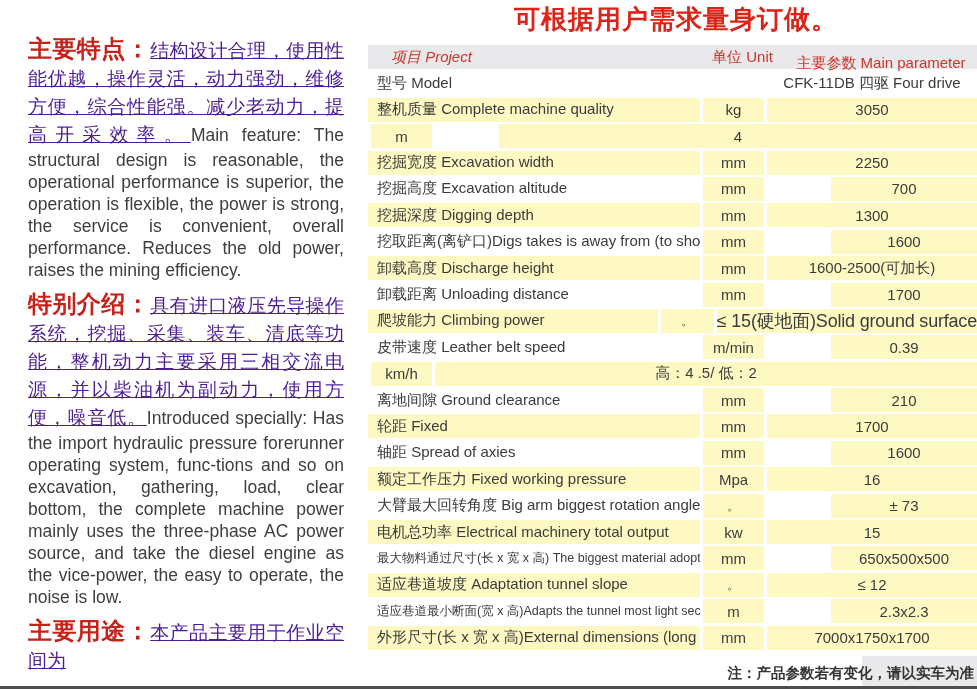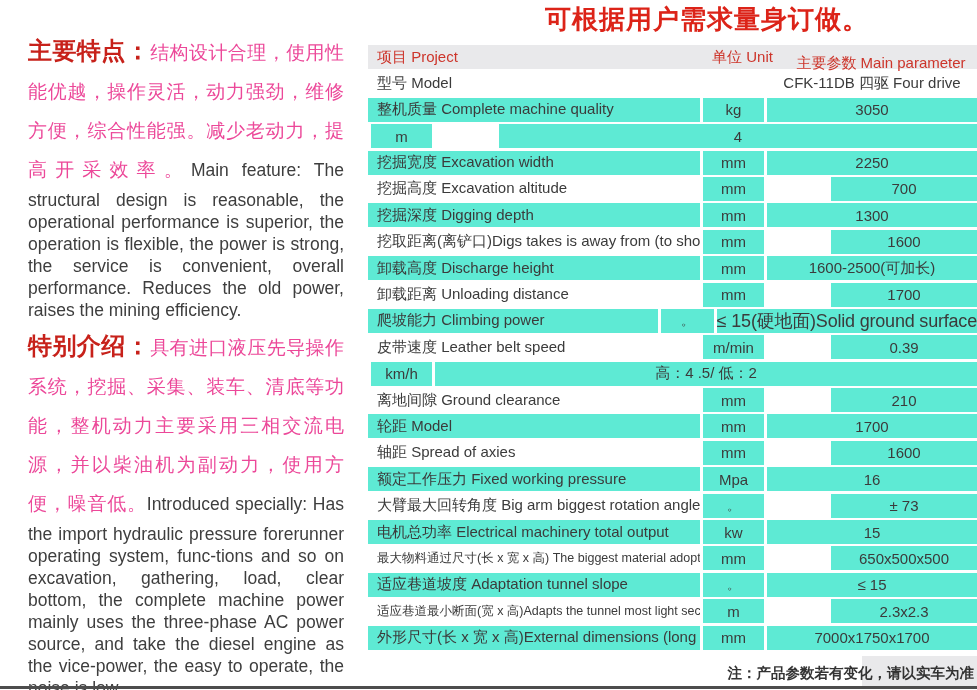--- a/index.html
+++ b/index.html
@@ -2,49 +2,49 @@
 <html><head>
 <meta charset="utf-8">
 <style>
   html,body{margin:0;padding:0;background:#fff;}
   .canvas{
     position:relative;width:977px;height:690px;background:#ffffff;
     font-family:"Liberation Sans","DejaVu Sans",sans-serif;overflow:hidden;
   }
   
   .top-heading{
-    position:absolute;left:545px;top:2px;width:420px;
+    position:absolute;left:514px;top:2px;width:420px;
     font-size:26px;font-weight:bold;color:#dc2318;letter-spacing:1px;white-space:nowrap;
   }
   
   .left-col{position:absolute;left:28px;top:33px;width:316px;text-align:justify;}
   .section{margin-bottom:7px;}
   .sec-head{font-size:24px;font-weight:bold;color:#c7211a;}
-  .sec-zh{font-size:19px;line-height:39px;color:#ec4899;}
+  .sec-zh{font-size:19px;line-height:28px;color:#4c1d95;text-decoration:underline;}
   .sec-zh-red{font-size:21px;font-weight:bold;color:#d2261c;}
   .sec-en{font-size:17.5px;line-height:22px;color:#3e3e3e;}
   .sec-en-red{font-size:18px;font-weight:bold;color:#d2261c;}
   
   .spec-table{position:absolute;left:368px;top:45px;width:609px;}
   .hrow{
     display:flex;height:24px;margin-bottom:2.4px;background:#e9e9eb;
     font-size:15px;color:#cd352b;align-items:center;
   }
-  .h-project{width:332px;padding-left:9px;box-sizing:border-box;}
+  .h-project{width:332px;padding-left:23px;box-sizing:border-box;font-style:italic;}
   .h-unit{width:85px;text-align:center;}
   .h-param{flex:1;text-align:center;margin-top:12px;}
   .row{display:flex;height:24px;margin-bottom:2.4px;font-size:15px;color:#3b3b3b;}
   .c-project{
     width:332px;display:flex;align-items:center;padding-left:9px;
     box-sizing:border-box;white-space:nowrap;overflow:hidden;
   }
   .gap{width:3px;background:#fff;}
   .c-unit{width:61px;display:flex;align-items:center;justify-content:center;}
   .c-param{flex:1;display:flex;align-items:center;justify-content:center;white-space:nowrap;}
-  .g{background:#5eead4;}
+  .g{background:#fef9c3;}
   .wbox{width:64px;height:100%;background:#ffffff;flex:0 0 64px;}
   .vArea{flex:1;height:100%;display:flex;align-items:center;justify-content:center;}
   .small{font-size:12.5px;}
   .psmall{font-size:18px;letter-spacing:-0.2px;}
   .unit-deg{font-size:13px;}
   
   .note-box{position:absolute;left:862px;top:656px;width:115px;height:31px;background:#e9e9eb;}
   .note{
     position:absolute;top:664px;right:3px;font-size:14.5px;font-weight:bold;
     color:#333333;white-space:nowrap;
@@ -174,21 +174,21 @@
           <div class="c-project">离地间隙 Ground clearance</div>
           <div class="gap"></div>
           <div class="c-unit g">mm</div>
           <div class="gap"></div>
           <div class="c-param">
             <div class="wbox"></div>
             <div class="vArea g">210</div>
           </div>
         </div>
         <div class="row">
-          <div class="c-project g">轮距 Model</div>
+          <div class="c-project g">轮距 Fixed</div>
           <div class="gap"></div>
           <div class="c-unit g">mm</div>
           <div class="gap"></div>
           <div class="c-param g">1700</div>
         </div>
         <div class="row">
           <div class="c-project">轴距 Spread of axies</div>
           <div class="gap"></div>
           <div class="c-unit g">mm</div>
           <div class="gap"></div>
@@ -229,21 +229,21 @@
           <div class="c-param">
             <div class="wbox"></div>
             <div class="vArea g">650x500x500</div>
           </div>
         </div>
         <div class="row">
           <div class="c-project g">适应巷道坡度 Adaptation tunnel slope</div>
           <div class="gap"></div>
           <div class="c-unit g unit-deg">。</div>
           <div class="gap"></div>
-          <div class="c-param g">≤ 15</div>
+          <div class="c-param g">≤ 12</div>
         </div>
         <div class="row">
           <div class="c-project small">适应巷道最小断面(宽 x 高)Adapts the tunnel most light section (to extend high)</div>
           <div class="gap"></div>
           <div class="c-unit g">m</div>
           <div class="gap"></div>
           <div class="c-param">
             <div class="wbox"></div>
             <div class="vArea g">2.3x2.3</div>
           </div>

